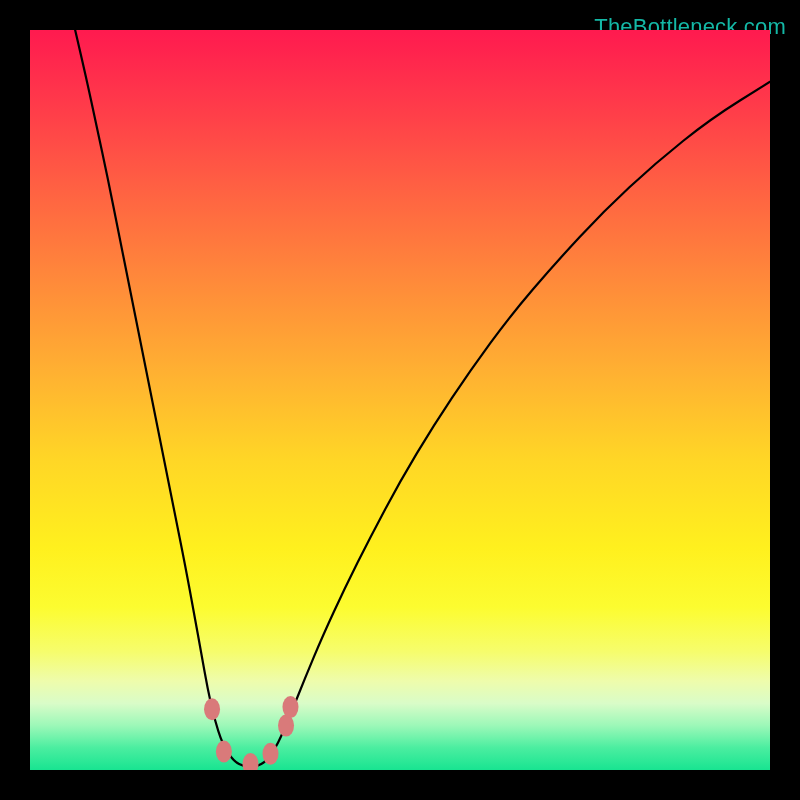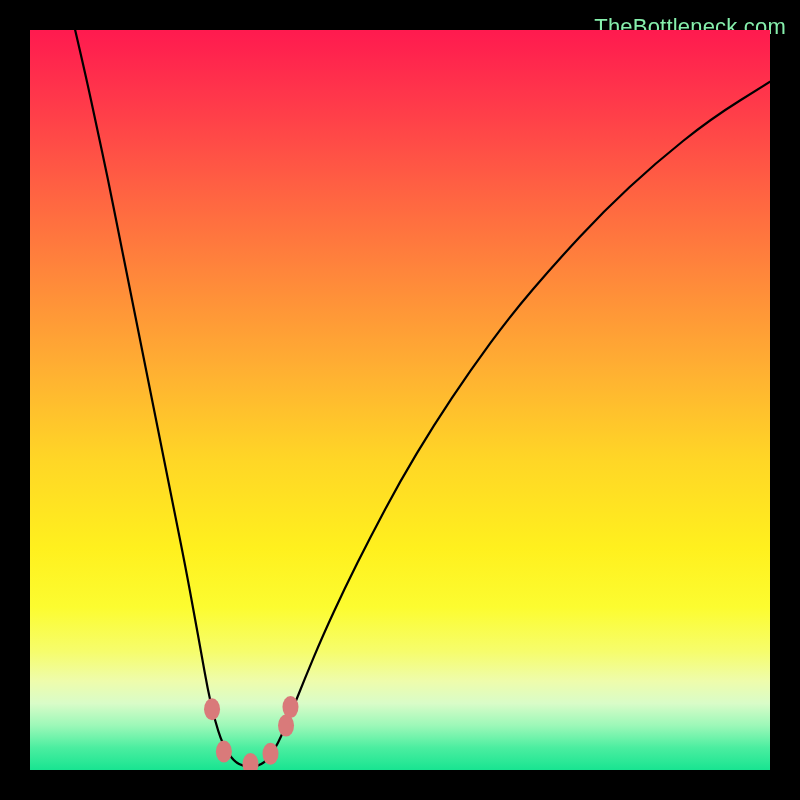--- a/index.html
+++ b/index.html
@@ -40,21 +40,21 @@
       #eefcac 88%,
       #d9fcc8 91%,
       #9cf8b8 94%,
       #4beea0 97%,
       #18e491 100%);
   }
   .watermark {
     position: absolute;
     top: 14px;
     right: 14px;
-    color: #86efac;
+    color: #14b8a6;
     font-size: 22px;
     font-weight: 500;
     letter-spacing: 0.2px;
     margin-left: 23px;
   }
   svg.curve-layer {
     position: absolute;
     inset: 0;
     width: 100%;
     height: 100%;

